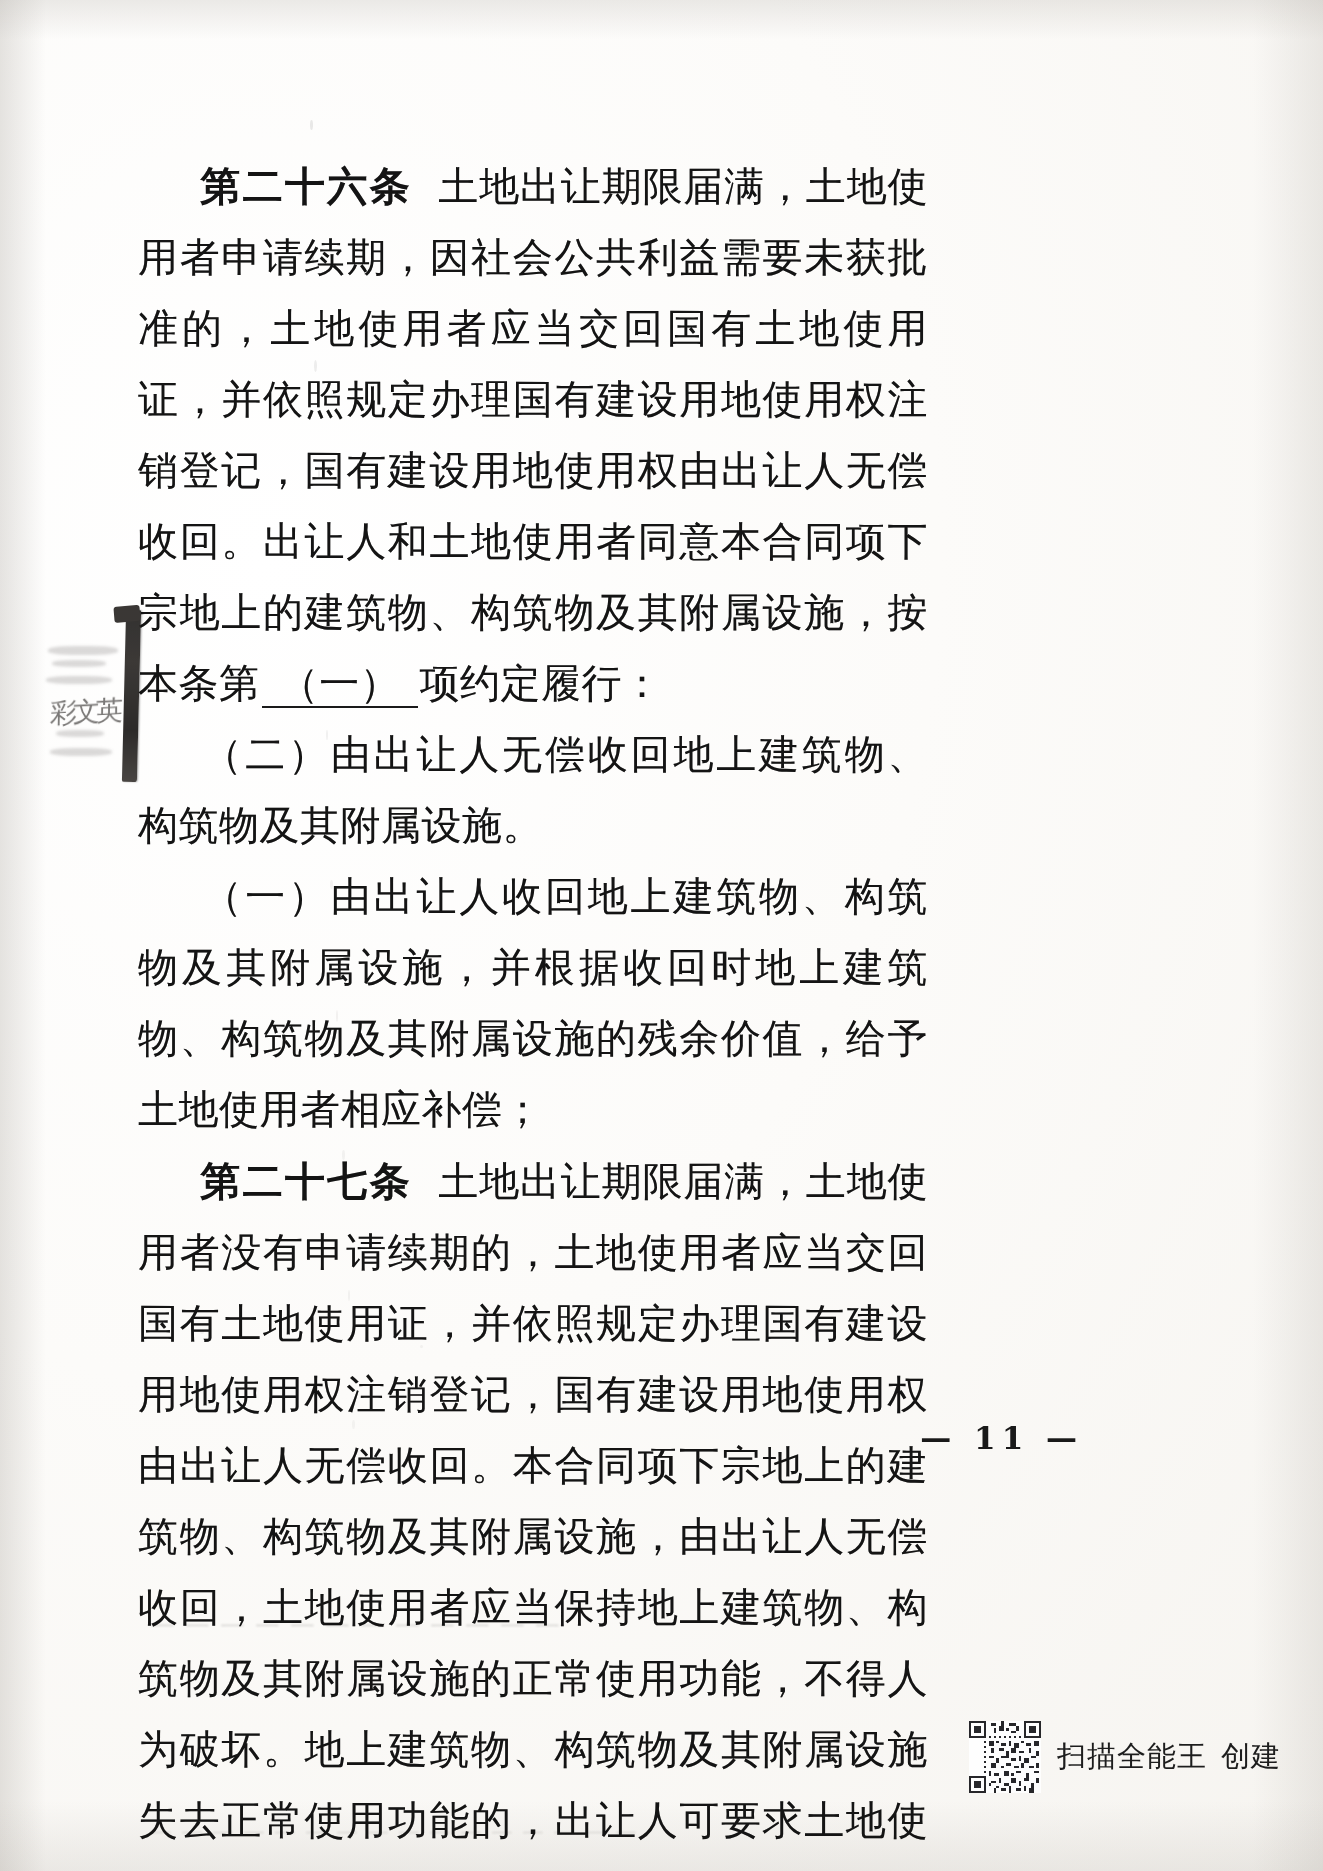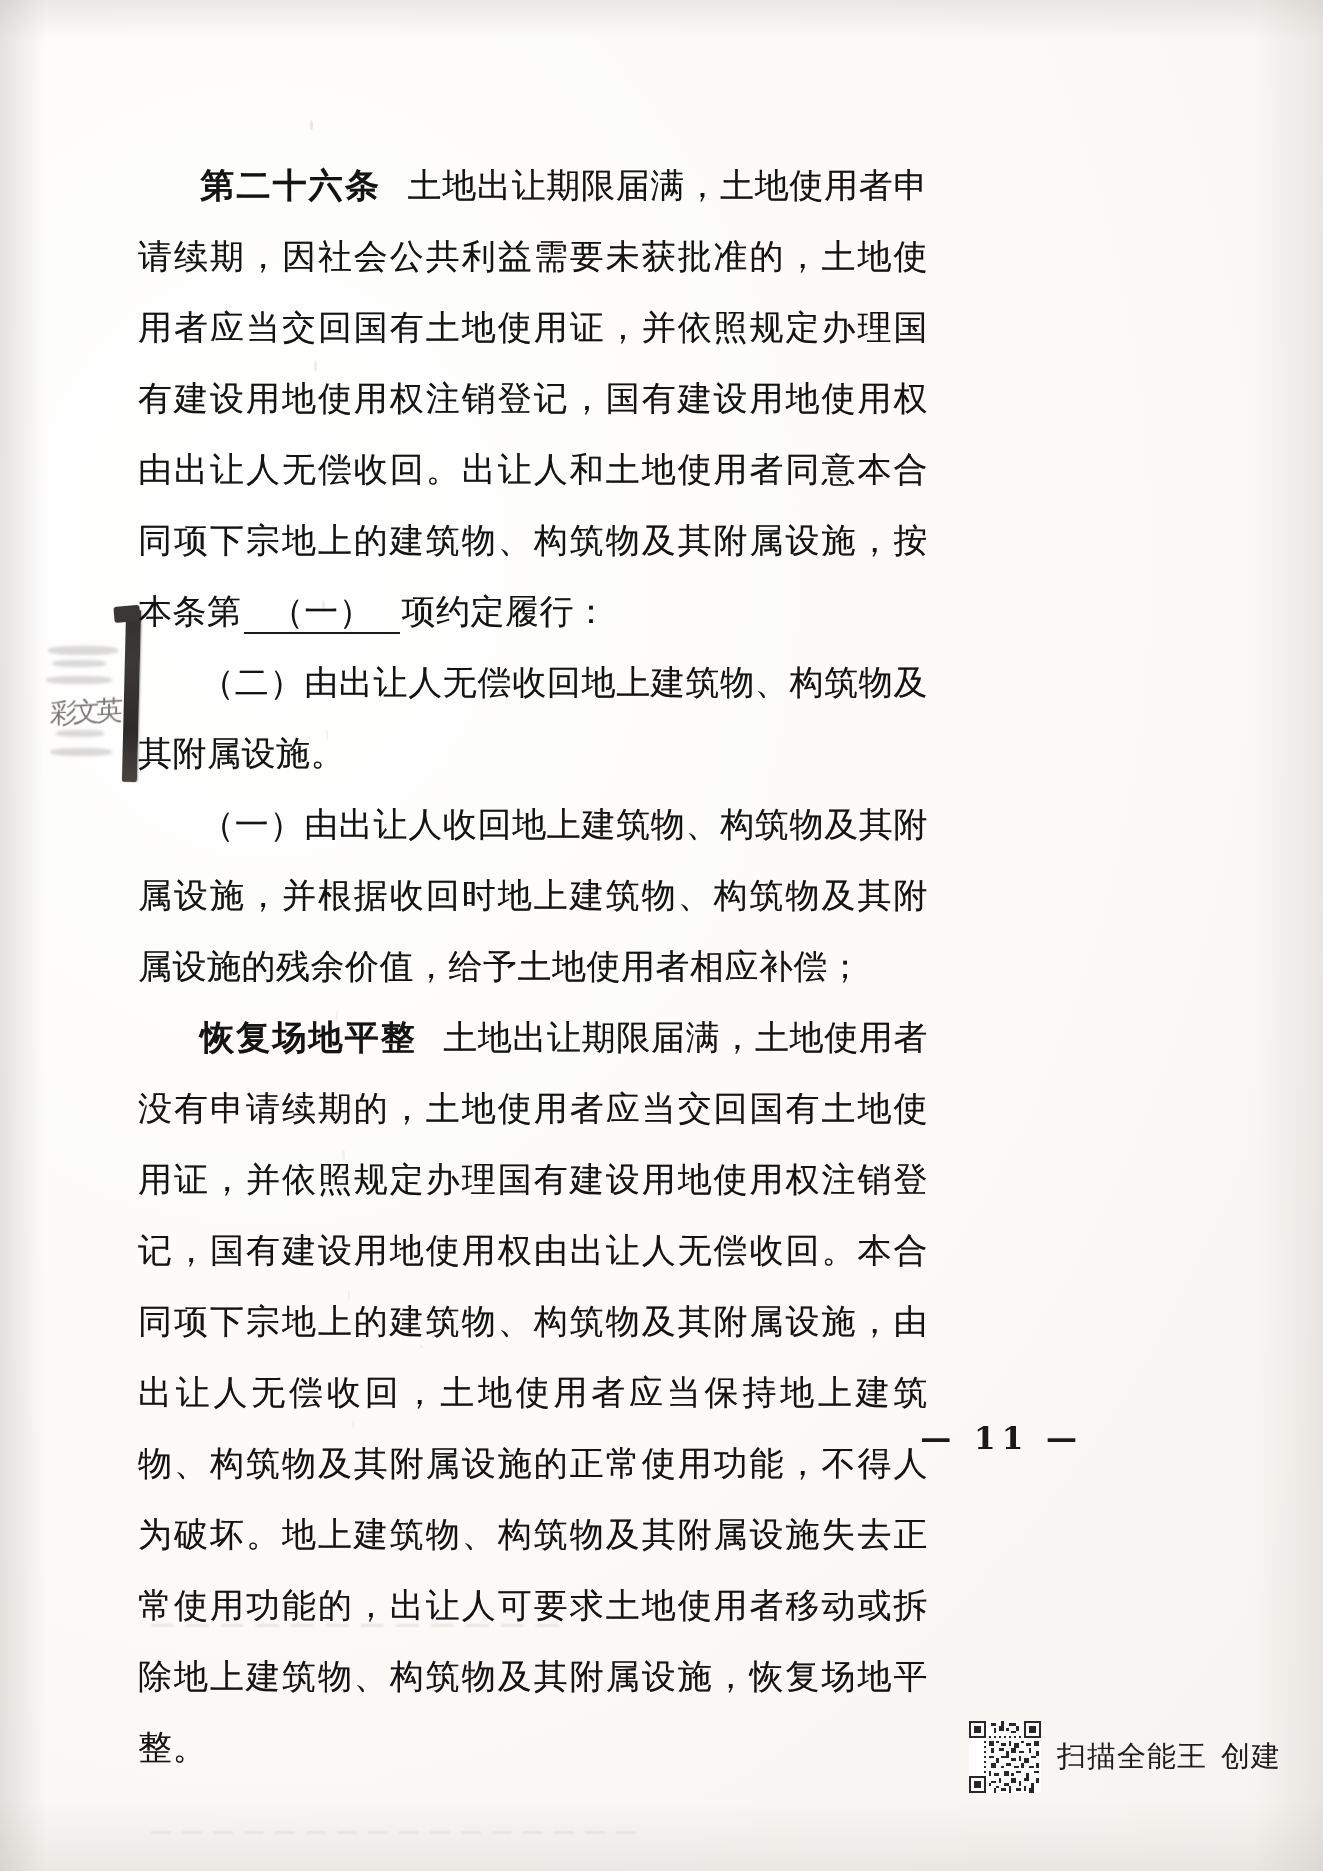--- a/index.html
+++ b/index.html
@@ -35,21 +35,21 @@
   }
 
   
   #doc-body{
     position:absolute;
     left:138px; top:150px;
     width:790px;
   }
   .para{
     margin:0 0 0 0;
-    font-size:34px;
+    font-size:40px;
     line-height:71px;
     color:#141414;
     letter-spacing:.5px;
     text-align:justify;
     text-justify:inter-ideograph;
     font-family:"DejaVu Serif","Liberation Serif",serif;
     font-weight:500;
     text-shadow:0 0 .6px rgba(0,0,0,.35);
   }
   .art-head{
@@ -178,21 +178,21 @@
   <div id="edge-shadow-bottom"></div>
 
   <div id="doc-body">
 
     <p class="para"><span class="indent"></span><span class="art-head">第二十六条</span><span class="art-gap"></span><span>土地出让期限届满，土地使用者申请续期，因社会公共利益需要未获批准的，土地使用者应当交回国有土地使用证，并依照规定办理国有建设用地使用权注销登记，国有建设用地使用权由出让人无偿收回。出让人和土地使用者同意本合同项下宗地上的建筑物、构筑物及其附属设施，按本条第</span><span class="fill-line">（一）</span><span>项约定履行：</span></p>
 
     <p class="para"><span class="indent"></span><span>（二）</span><span>由出让人无偿收回地上建筑物、构筑物及其附属设施。</span></p>
 
     <p class="para"><span class="indent"></span><span>（一）</span><span>由出让人收回地上建筑物、构筑物及其附属设施，并根据收回时地上建筑物、构筑物及其附属设施的残余价值，给予土地使用者相应补偿；</span></p>
 
-    <p class="para"><span class="indent"></span><span class="art-head">恢复场地平整</span><span class="art-gap"></span><span>土地出让期限届满，土地使用者没有申请续期的，土地使用者应当交回国有土地使用证，并依照规定办理国有建设用地使用权注销登记，国有建设用地使用权由出让人无偿收回。本合同项下宗地上的建筑物、构筑物及其附属设施，由出让人无偿收回，土地使用者应当保持地上建筑物、构筑物及其附属设施的正常使用功能，不得人为破坏。地上建筑物、构筑物及其附属设施失去正常使用功能的，出让人可要求土地使用者移动或拆除地上建筑物、构筑物及其附属设施，恢复场地平整。</span></p>
+    <p class="para"><span class="indent"></span><span class="art-head">第二十七条</span><span class="art-gap"></span><span>土地出让期限届满，土地使用者没有申请续期的，土地使用者应当交回国有土地使用证，并依照规定办理国有建设用地使用权注销登记，国有建设用地使用权由出让人无偿收回。本合同项下宗地上的建筑物、构筑物及其附属设施，由出让人无偿收回，土地使用者应当保持地上建筑物、构筑物及其附属设施的正常使用功能，不得人为破坏。地上建筑物、构筑物及其附属设施失去正常使用功能的，出让人可要求土地使用者移动或拆除地上建筑物、构筑物及其附属设施，恢复场地平整。</span></p>
 
   </div>
 
   <div id="margin-annotation">
     <div id="ink-bar"></div>
     <div class="smudge" style="left:2px;top:48px;width:70px;height:9px;"></div>
     <div class="smudge" style="left:6px;top:62px;width:54px;height:7px;"></div>
     <div class="smudge" style="left:0px;top:78px;width:66px;height:8px;"></div>
     <div class="smudge" style="left:10px;top:132px;width:48px;height:7px;"></div>
     <div class="smudge" style="left:4px;top:150px;width:62px;height:8px;"></div>

